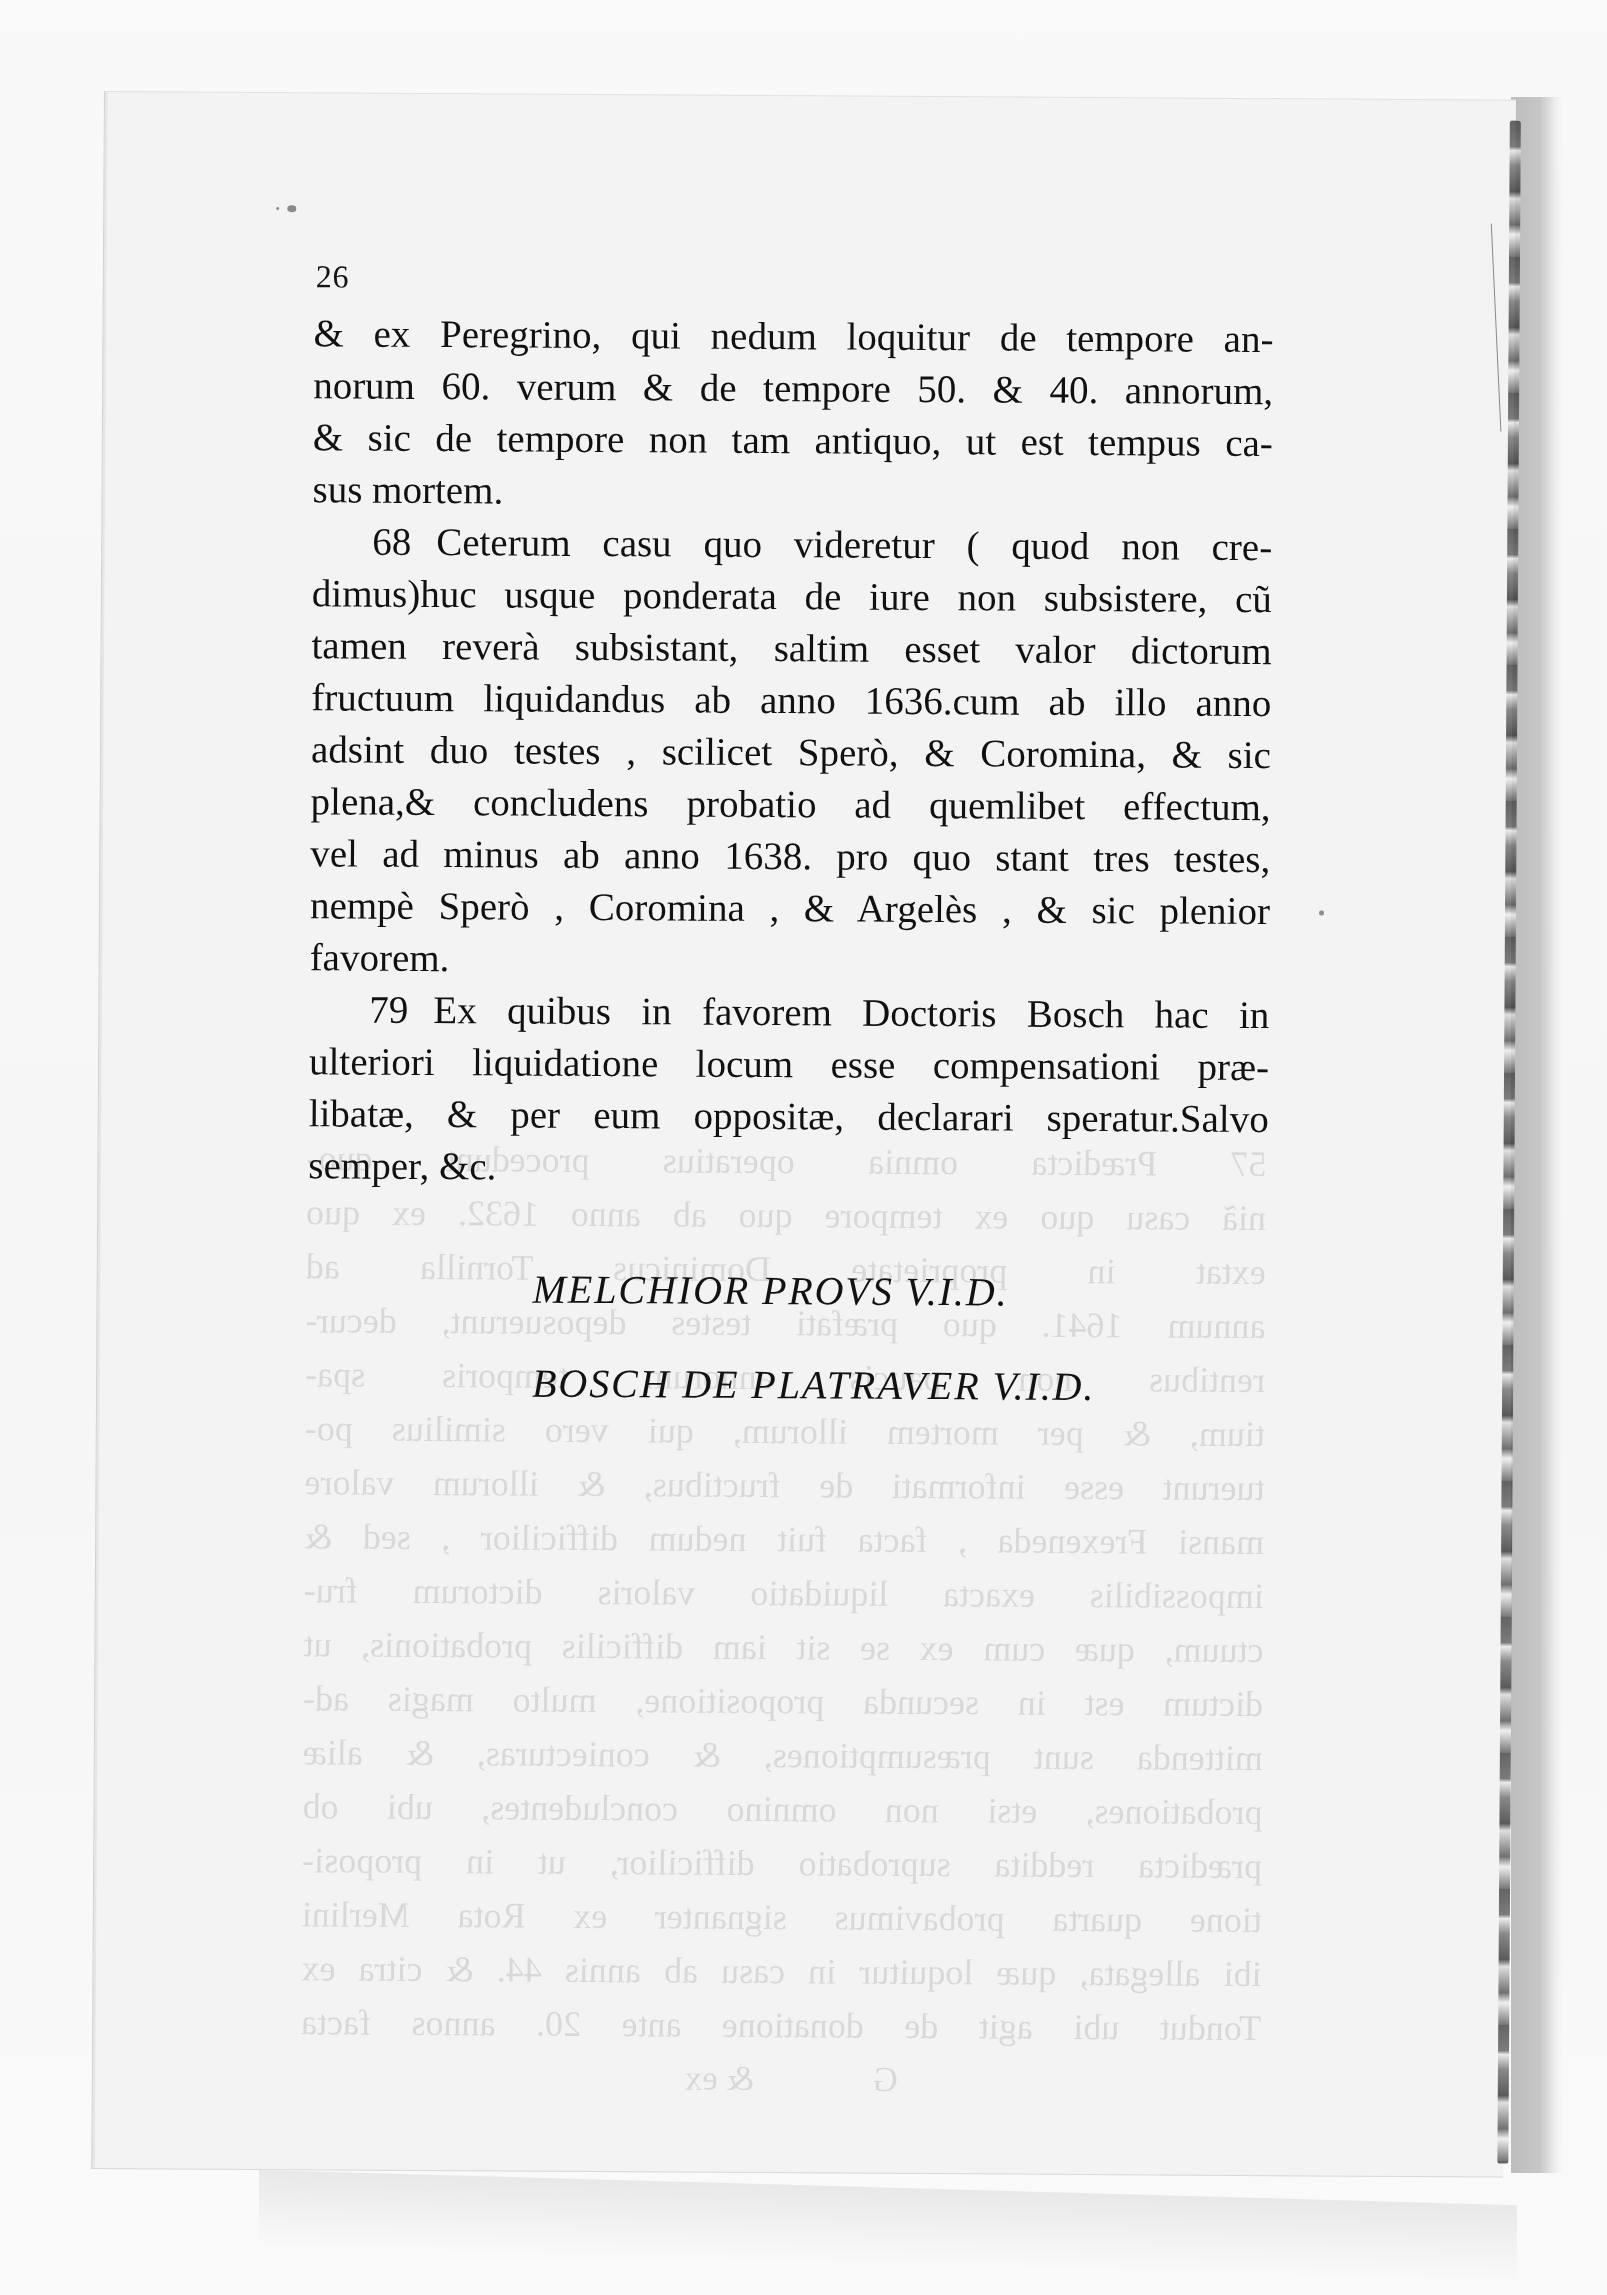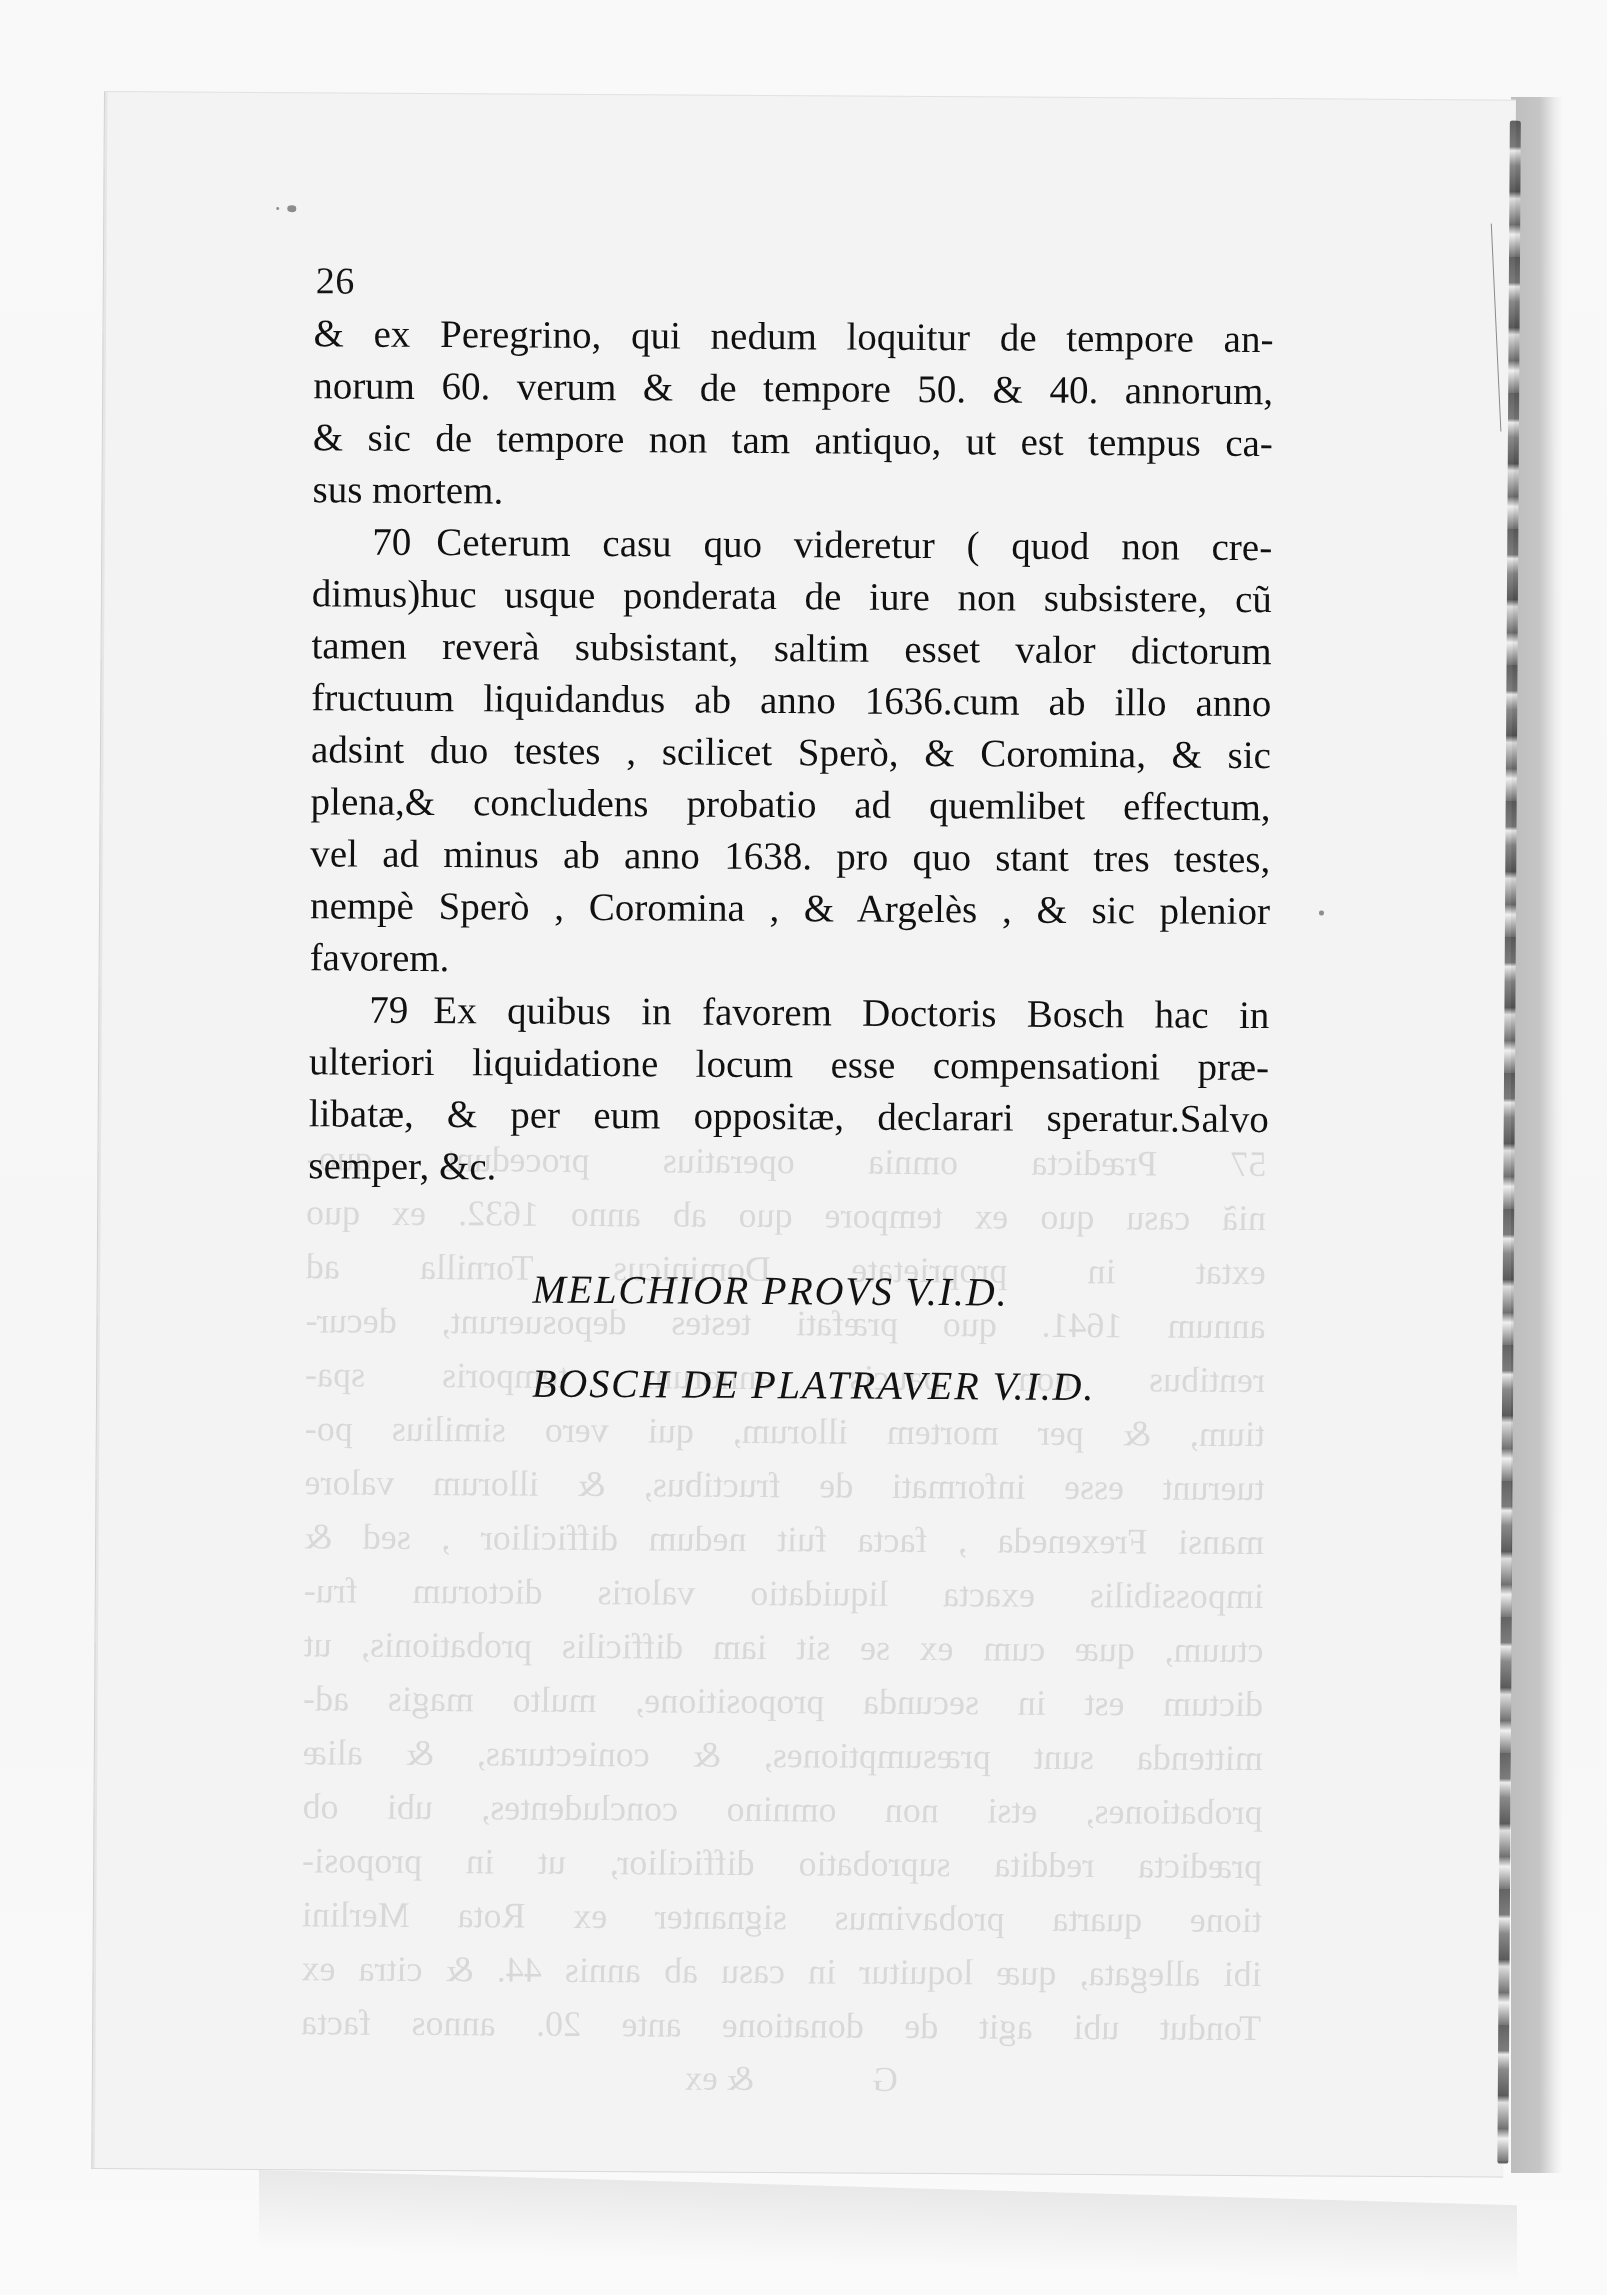--- a/index.html
+++ b/index.html
@@ -76,21 +76,21 @@
   .ink-speck {
     position: absolute;
     background: #8c8c8c;
     border-radius: 50%;
   }
 
   .page-number {
     position: absolute;
     left: 212px;
     top: 165px;
-    font-size: 38px;
+    font-size: 32px;
     color: #141414;
     letter-spacing: 0.6px;
   }
   .body-text {
     position: absolute;
     left: 210px;
     top: 214px;
     width: 960px;
     color: #111;
     font-size: 39px;
@@ -188,21 +188,21 @@
   </div>
 
   <div class="page-number">26</div>
 
   <div class="body-text">
     <span class="text-line"><span>&amp; ex Peregrino, qui nedum loquitur de tempore an-</span></span>
     <span class="text-line"><span>norum 60. verum &amp; de tempore 50. &amp; 40. annorum,</span></span>
     <span class="text-line"><span>&amp; sic de tempore non tam antiquo, ut est tempus ca-</span></span>
     <span class="text-line last"><span>sus mortem.</span></span>
 
-    <span class="text-line"><span class="para-num">70</span><span>Ceterum casu quo videretur ( quod non cre-</span></span>
+    <span class="text-line"><span class="para-num">68</span><span>Ceterum casu quo videretur ( quod non cre-</span></span>
     <span class="text-line"><span>dimus)huc usque ponderata de iure non subsistere, cũ</span></span>
     <span class="text-line"><span>tamen reverà subsistant, saltim esset valor dictorum</span></span>
     <span class="text-line"><span>fructuum liquidandus ab anno 1636.cum ab illo anno</span></span>
     <span class="text-line"><span>adsint duo testes , scilicet Sperò, &amp; Coromina, &amp; sic</span></span>
     <span class="text-line"><span>plena,&amp; concludens probatio ad quemlibet effectum,</span></span>
     <span class="text-line"><span>vel ad minus ab anno 1638. pro quo stant tres testes,</span></span>
     <span class="text-line"><span>nempè Sperò , Coromina , &amp; Argelès , &amp; sic plenior</span></span>
     <span class="text-line last"><span>favorem.</span></span>
 
     <span class="text-line"><span class="para-num">79</span><span>Ex quibus in favorem Doctoris Bosch hac in</span></span>

